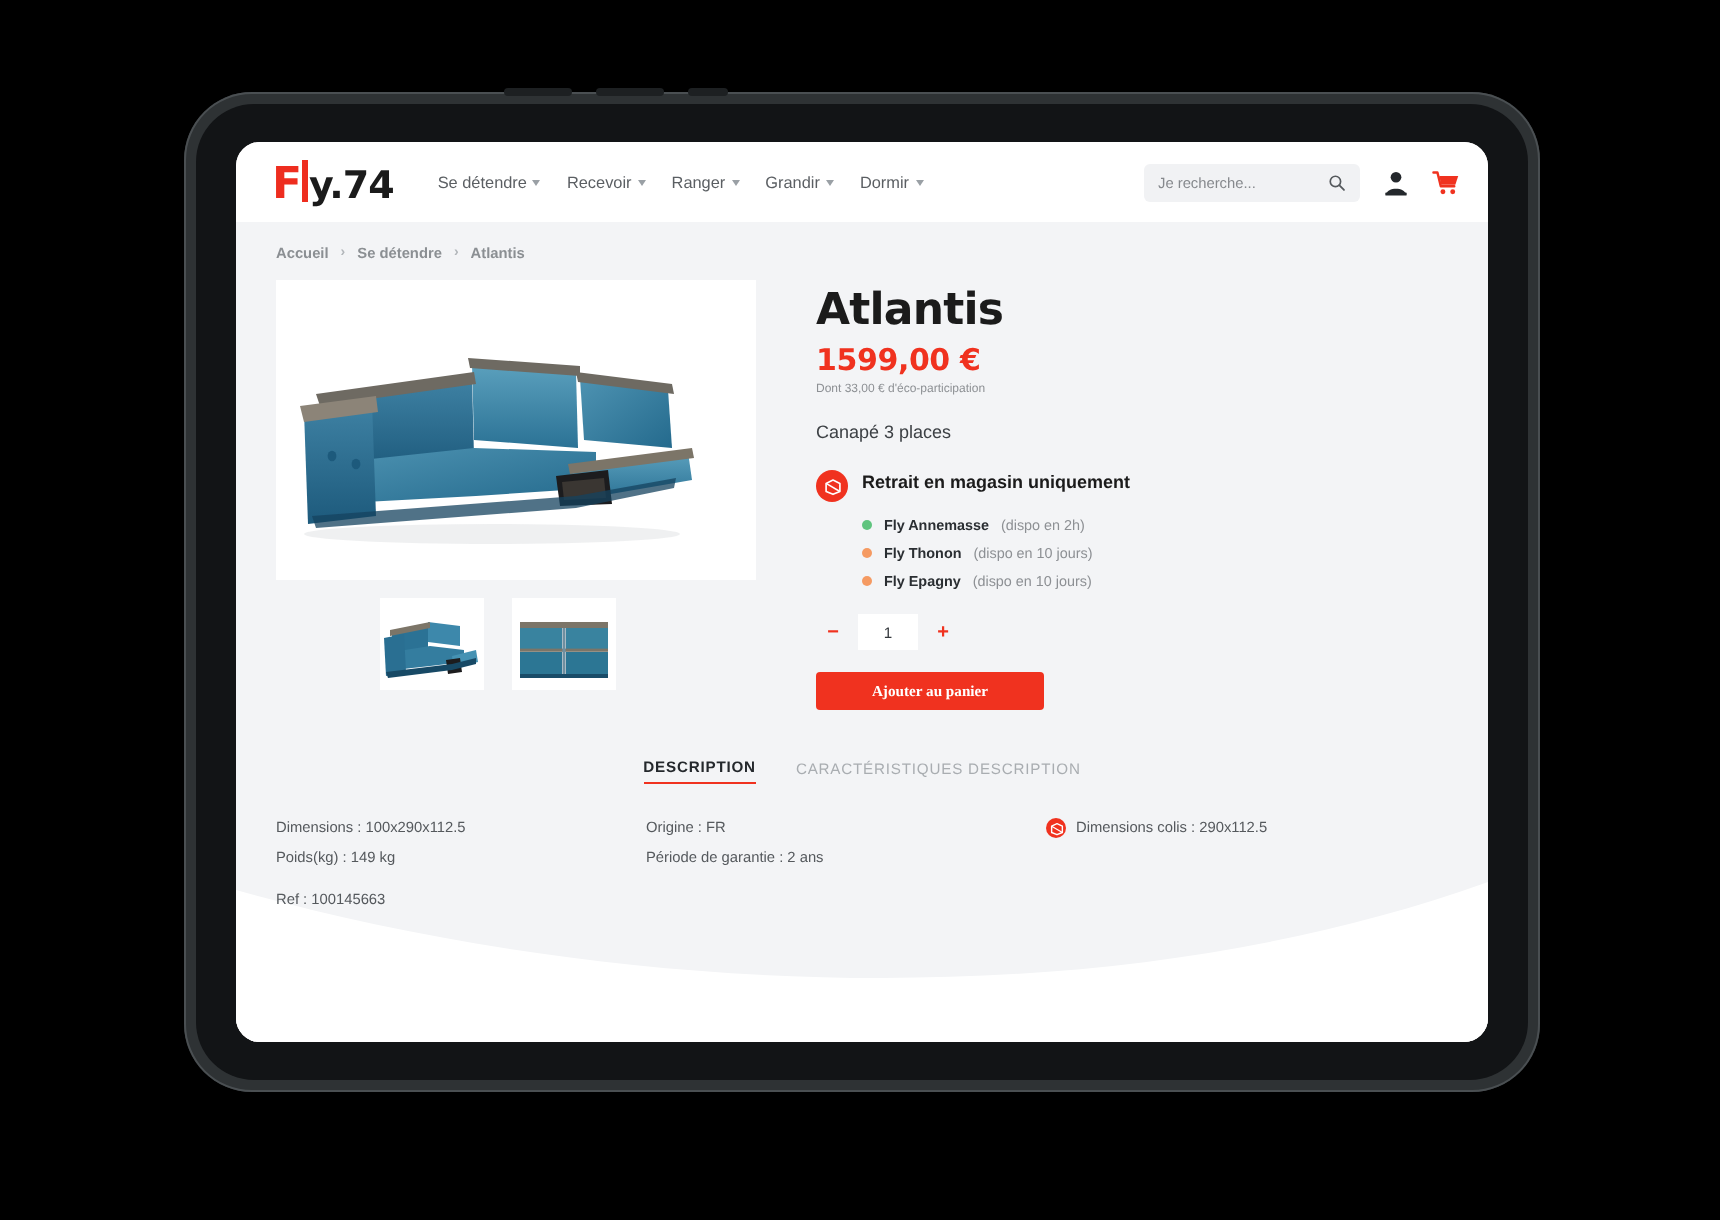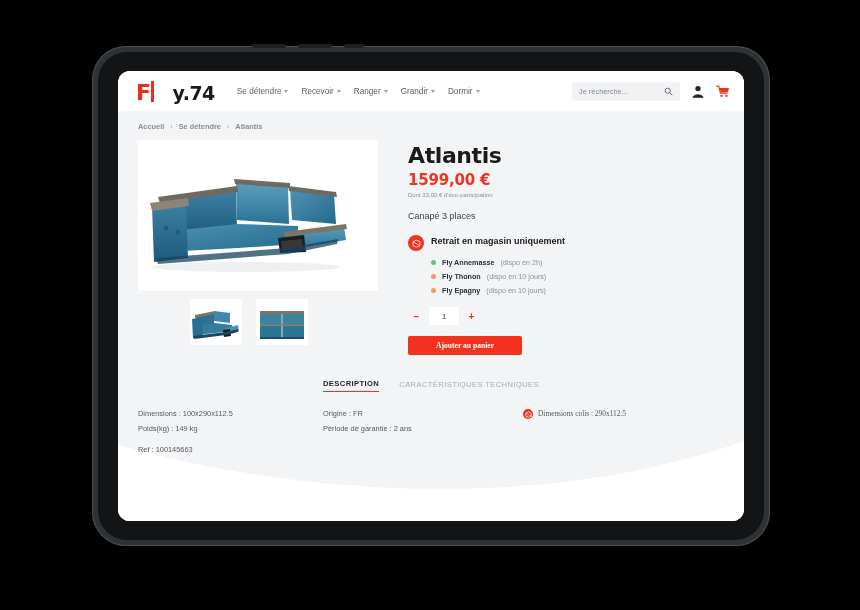--- a/index.html
+++ b/index.html
@@ -66,21 +66,21 @@
   .logo .f {
     font-size: 22px; color: #ee2d1f; font-weight: 800;
     line-height: 1; font-family: "DejaVu Sans", sans-serif;
   }
   .logo .l {
     display: inline-block; width: 3px; height: 21px;
     background: #ee2d1f; margin: 0 1px 0 0; position: relative; top: 2px;
   }
   .logo .rest {
     font-size: 19px; color: #1b1b1b; font-weight: 800;
-    font-family: "DejaVu Sans", sans-serif; line-height: 1; padding-left: 18px;
+    font-family: "DejaVu Sans", sans-serif; line-height: 1;
   }
 
   .mainnav { display: flex; align-items: center; gap: 13px; margin-left: 22px; }
   .navitem {
     display: flex; align-items: center; gap: 3px;
     font-size: 8.2px; color: #5b5f63; white-space: nowrap;
     cursor: pointer;
   }
   .chev {
     width: 0; height: 0;
@@ -224,21 +224,21 @@
   }
 
   .specs {
     position: absolute;
     left: 20px; right: 12px; top: 296px;
     display: flex;
   }
   .spec-col { font-size: 7.4px; color: #55595d; line-height: 2.0; }
   .spec-col.c1 { width: 185px; }
   .spec-col.c2 { width: 200px; }
-  .spec-col.c3 { flex: 1 1 auto; font-family: Liberation Serif, serif; }
+  .spec-col.c3 { flex: 1 1 auto; }
   .spec-inline { display: flex; align-items: center; gap: 5px; }
   .spec-badge {
     width: 10px; height: 10px; border-radius: 50%;
     background: #f0321f; flex: 0 0 auto;
     display: flex; align-items: center; justify-content: center;
   }
   .gap { height: 6px; }
 </style>
 </head>
 <body>
@@ -439,21 +439,21 @@
             <div class="qtyfield">1</div>
             <button class="qtybtn">+</button>
           </div>
 
           <button class="cartbtn">Ajouter au panier</button>
         </div>
       </div>
 
       <div class="tabs">
         <div class="tab active">DESCRIPTION</div>
-        <div class="tab">CARACTÉRISTIQUES TECHNIQUES</div>
+        <div class="tab">CARACTÉRISTIQUES DESCRIPTION</div>
       </div>
 
       <div class="specs">
         <div class="spec-col c1">
           <div>Dimensions : 100x290x112.5</div>
           <div>Poids(kg) : 149 kg</div>
           <div class="gap"></div>
           <div>Ref : 100145663</div>
         </div>
         <div class="spec-col c2">

